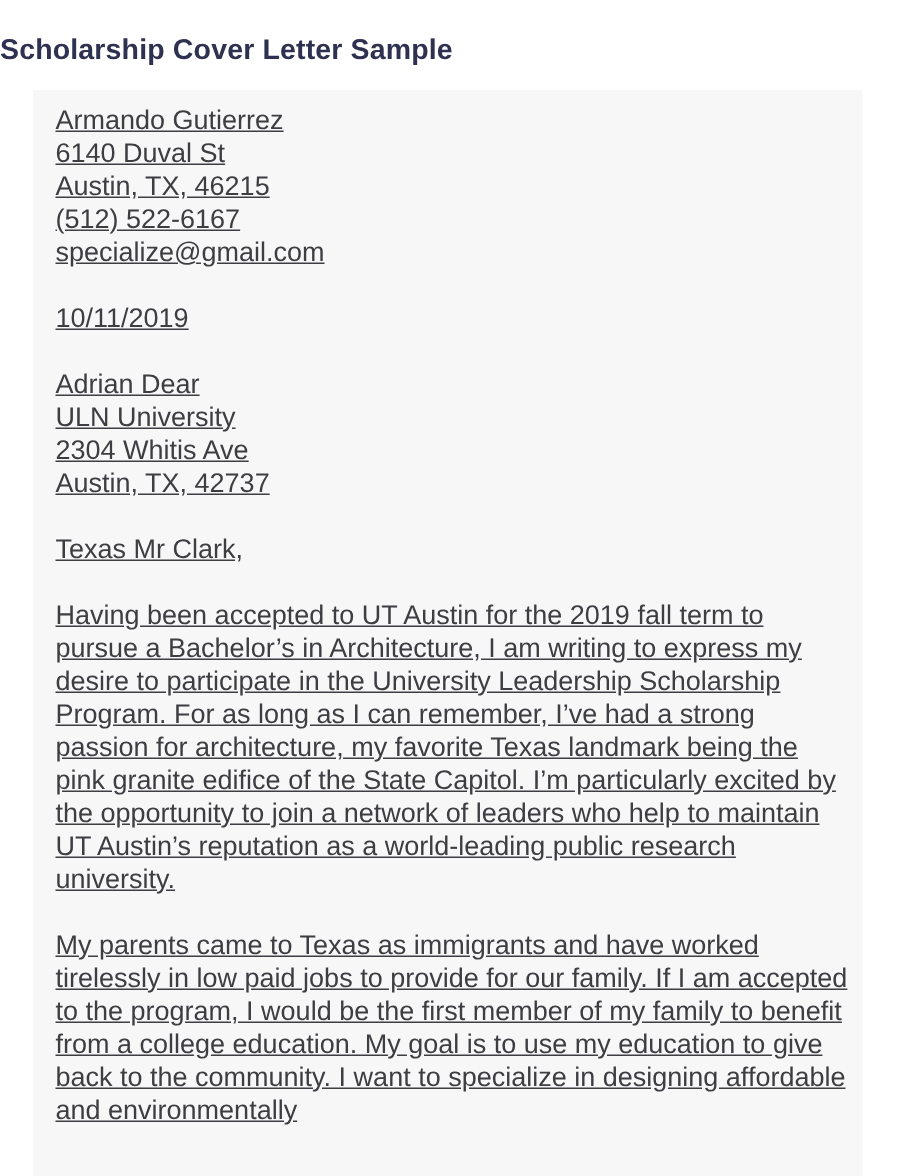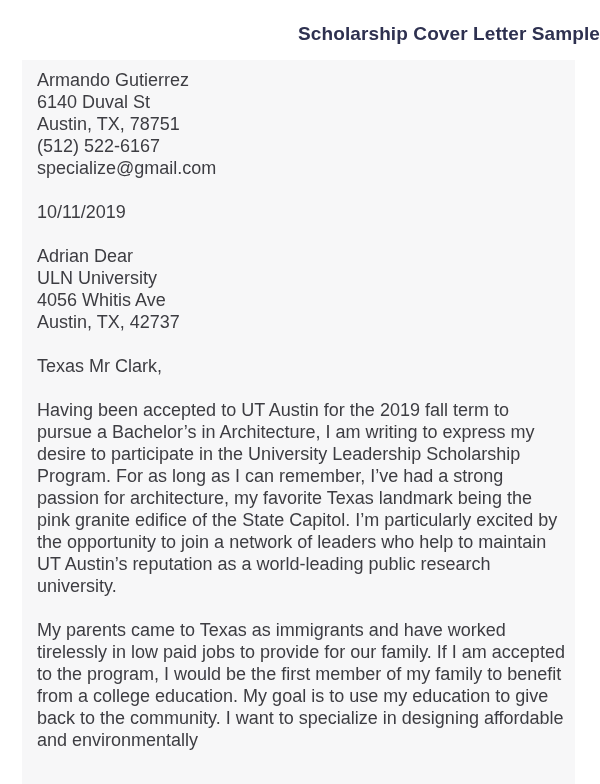--- a/index.html
+++ b/index.html
@@ -31,49 +31,51 @@
     width: 553px;
     height: 724px;
     background: #f7f7f8;
   }
 
   .doc-title {
     position: absolute;
     left: 0;
     top: 22px;
     width: 600px;
-    text-align: right;
+    text-align: left;
     font-size: 19px;
     font-weight: bold;
     color: #2e3150;
     letter-spacing: 0.1px;
     line-height: 24px;
   }
 
   .letter-body {
     position: absolute;
     left: 37px;
     top: 69px;
     width: 530px;
     color: #3d3d42;
     font-size: 18px;
     line-height: 22px;
   }
 
   .block {
     margin: 0;
+    text-decoration: underline;
   }
 
   .line {
     white-space: pre;
   }
 
   .para {
     margin: 0;
     text-align: left;
+    text-decoration: underline;
   }
 
   .gap-sm { height: 22px; }
   .gap-md { height: 22px; }
 
   .addr-line,
   .para {
     color: #3d3d42;
   }
 </style>
@@ -84,37 +86,37 @@
 
   <div class="content-panel"></div>
 
   <div class="doc-title">Scholarship Cover Letter Sample</div>
 
   <div class="letter-body">
 
     <div class="block">
       <div class="addr-line line">Armando Gutierrez</div>
       <div class="addr-line line">6140 Duval St</div>
-      <div class="addr-line line">Austin, TX, 78751</div>
+      <div class="addr-line line">Austin, TX, 46215</div>
       <div class="addr-line line">(512) 522-6167</div>
       <div class="addr-line line">specialize@gmail.com</div>
     </div>
 
     <div class="gap-sm"></div>
 
     <div class="block">
       <div class="addr-line line">10/11/2019</div>
     </div>
 
     <div class="gap-sm"></div>
 
     <div class="block">
       <div class="addr-line line">Adrian Dear</div>
       <div class="addr-line line">ULN University</div>
-      <div class="addr-line line">4056 Whitis Ave</div>
+      <div class="addr-line line">2304 Whitis Ave</div>
       <div class="addr-line line">Austin, TX, 42737</div>
     </div>
 
     <div class="gap-sm"></div>
 
     <div class="block">
       <div class="addr-line line">Texas Mr Clark,</div>
     </div>
 
     <div class="gap-md"></div>

